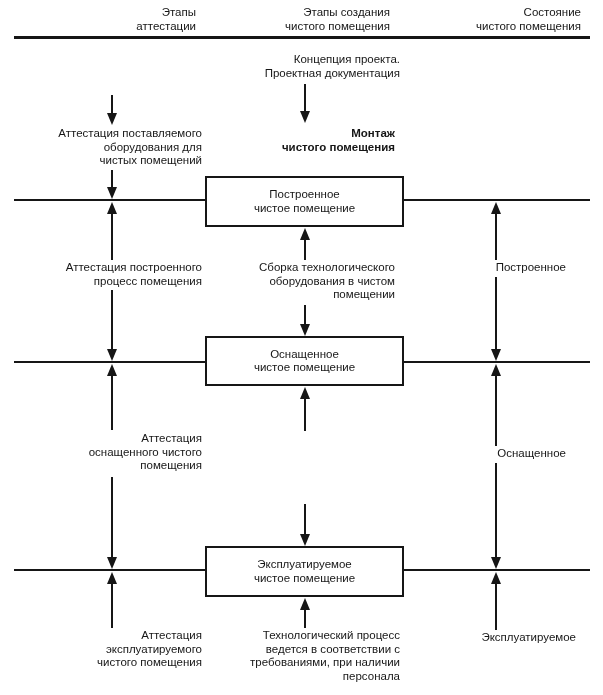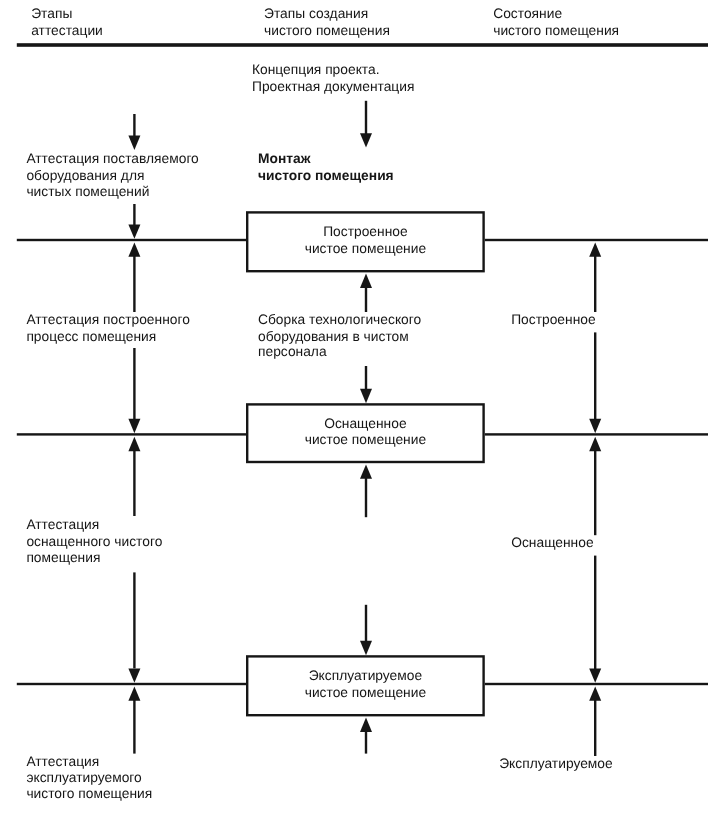--- a/index.html
+++ b/index.html
@@ -2,21 +2,21 @@
 <html><head>
 <meta charset="utf-8">
 <style>
   html,body{margin:0;padding:0;background:#ffffff;}
   #canvas{
     position:relative;width:603px;height:695px;background:#ffffff;
     font-family:"Liberation Sans","DejaVu Sans",sans-serif;
     color:#161616;overflow:hidden;
   }
   .txt{
-    position:absolute;text-align:left;white-space:pre-line;
+    position:absolute;text-align:right;white-space:pre-line;
     font-size:11.5px;line-height:13.5px;z-index:2;
   }
   .hline{position:absolute;left:14px;width:576px;height:2px;background:#161616;z-index:1;}
   .box{
     position:absolute;left:205px;width:195px;border:2px solid #161616;background:#ffffff;
     display:flex;align-items:center;justify-content:center;text-align:center;
     font-size:11.5px;line-height:13.5px;white-space:pre-line;z-index:3;
   }
   .vline{position:absolute;width:2px;background:#161616;z-index:2;}
   .tri-down{
@@ -89,31 +89,35 @@
   <div class="vline" style="left:304px;top:84px;height:28px;"></div>
   <div class="tri-down" style="left:300px;top:111px;"></div>
 
   <div class="txt" style="left:215px;top:127px;width:180px;font-weight:bold;">Монтаж
 чистого помещения</div>
 
   <div class="tri-up" style="left:300px;top:228px;"></div>
   <div class="vline" style="left:304px;top:238px;height:22px;"></div>
   <div class="txt" style="left:215px;top:261px;width:180px;">Сборка технологического
 оборудования в чистом
-персонала</div>
+помещении</div>
   <div class="vline" style="left:304px;top:305px;height:20px;"></div>
   <div class="tri-down" style="left:300px;top:324px;"></div>
 
   <div class="tri-up" style="left:300px;top:387px;"></div>
   <div class="vline" style="left:304px;top:397px;height:34px;"></div>
   <div class="vline" style="left:304px;top:504px;height:32px;"></div>
   <div class="tri-down" style="left:300px;top:534px;"></div>
 
   <div class="tri-up" style="left:300px;top:598px;"></div>
   <div class="vline" style="left:304px;top:608px;height:20px;"></div>
+  <div class="txt" style="left:210px;top:629px;width:190px;">Технологический процесс
+ведется в соответствии с
+требованиями, при наличии
+персонала</div>
 
   <div class="tri-up" style="left:491px;top:202px;"></div>
   <div class="vline" style="left:495px;top:212px;height:48px;"></div>
   <div class="txt" style="left:426px;top:261px;width:140px;">Построенное</div>
   <div class="vline" style="left:495px;top:277px;height:73px;"></div>
   <div class="tri-down" style="left:491px;top:349px;"></div>
 
   <div class="tri-up" style="left:491px;top:364px;"></div>
   <div class="vline" style="left:495px;top:374px;height:72px;"></div>
   <div class="txt" style="left:426px;top:447px;width:140px;">Оснащенное</div>

